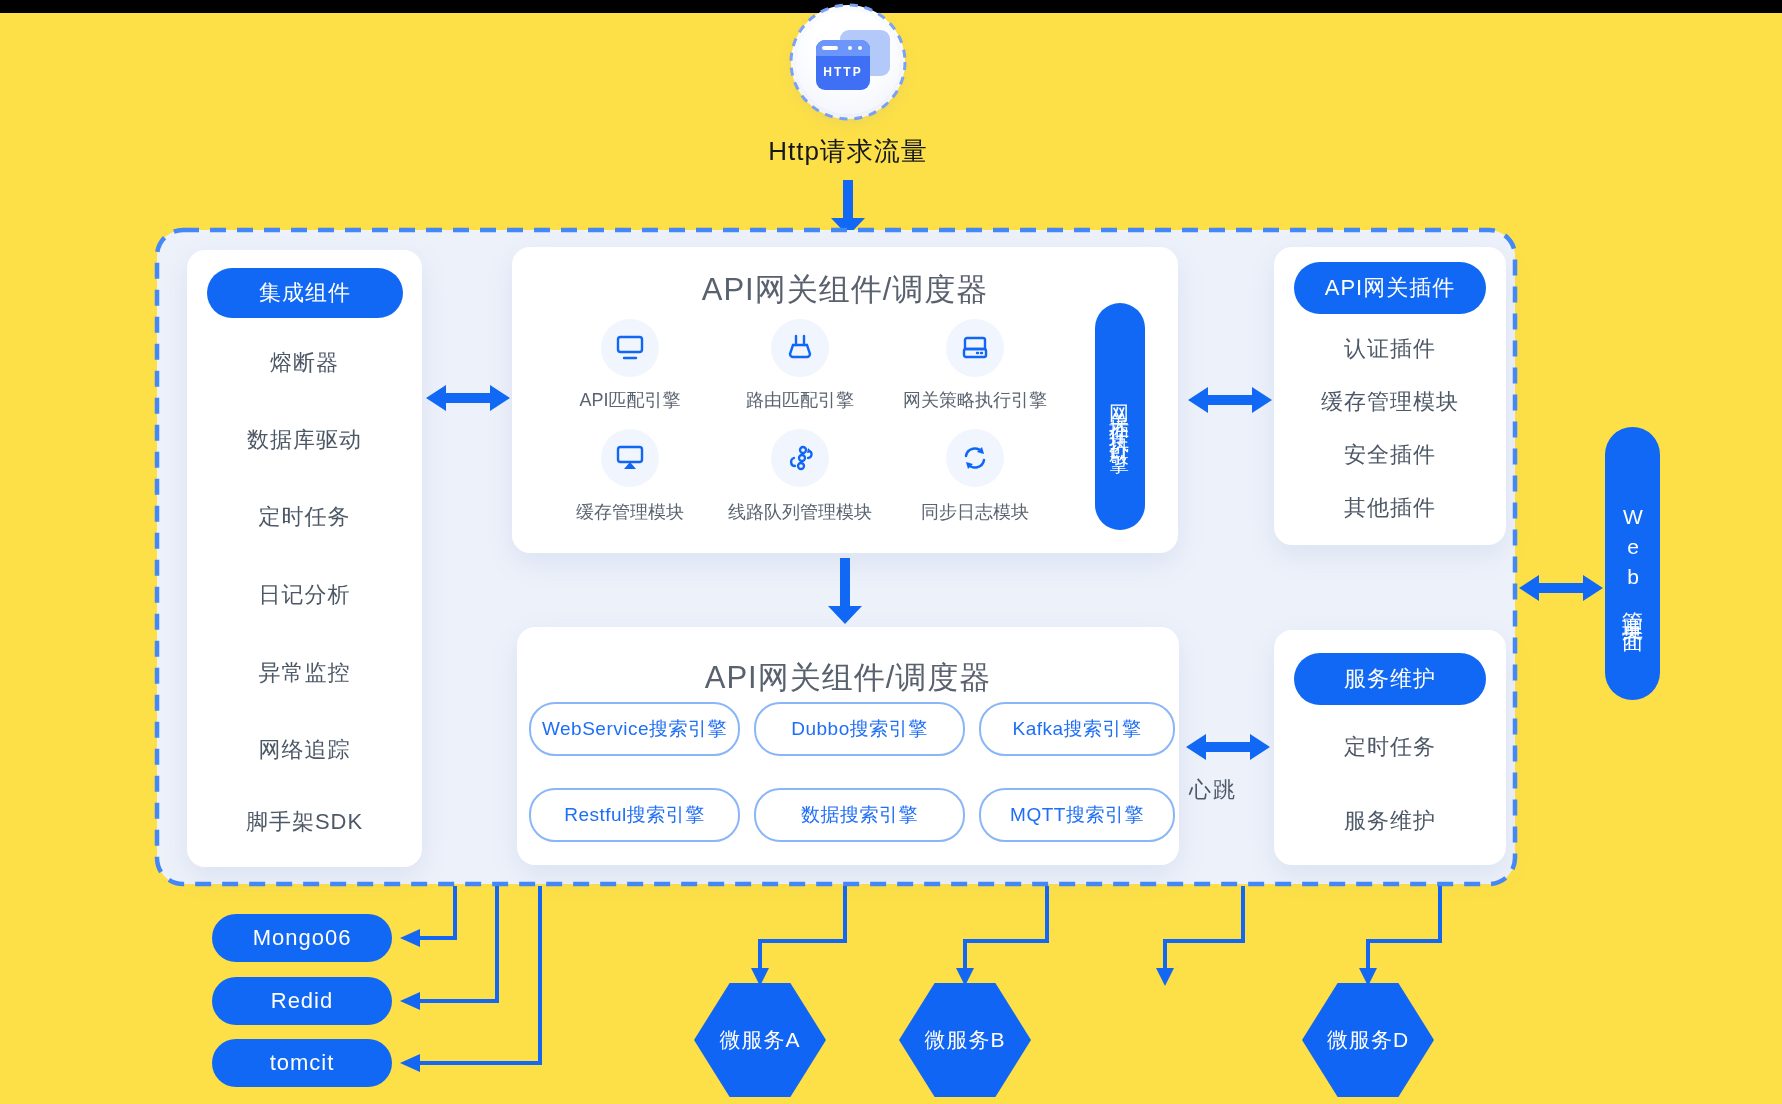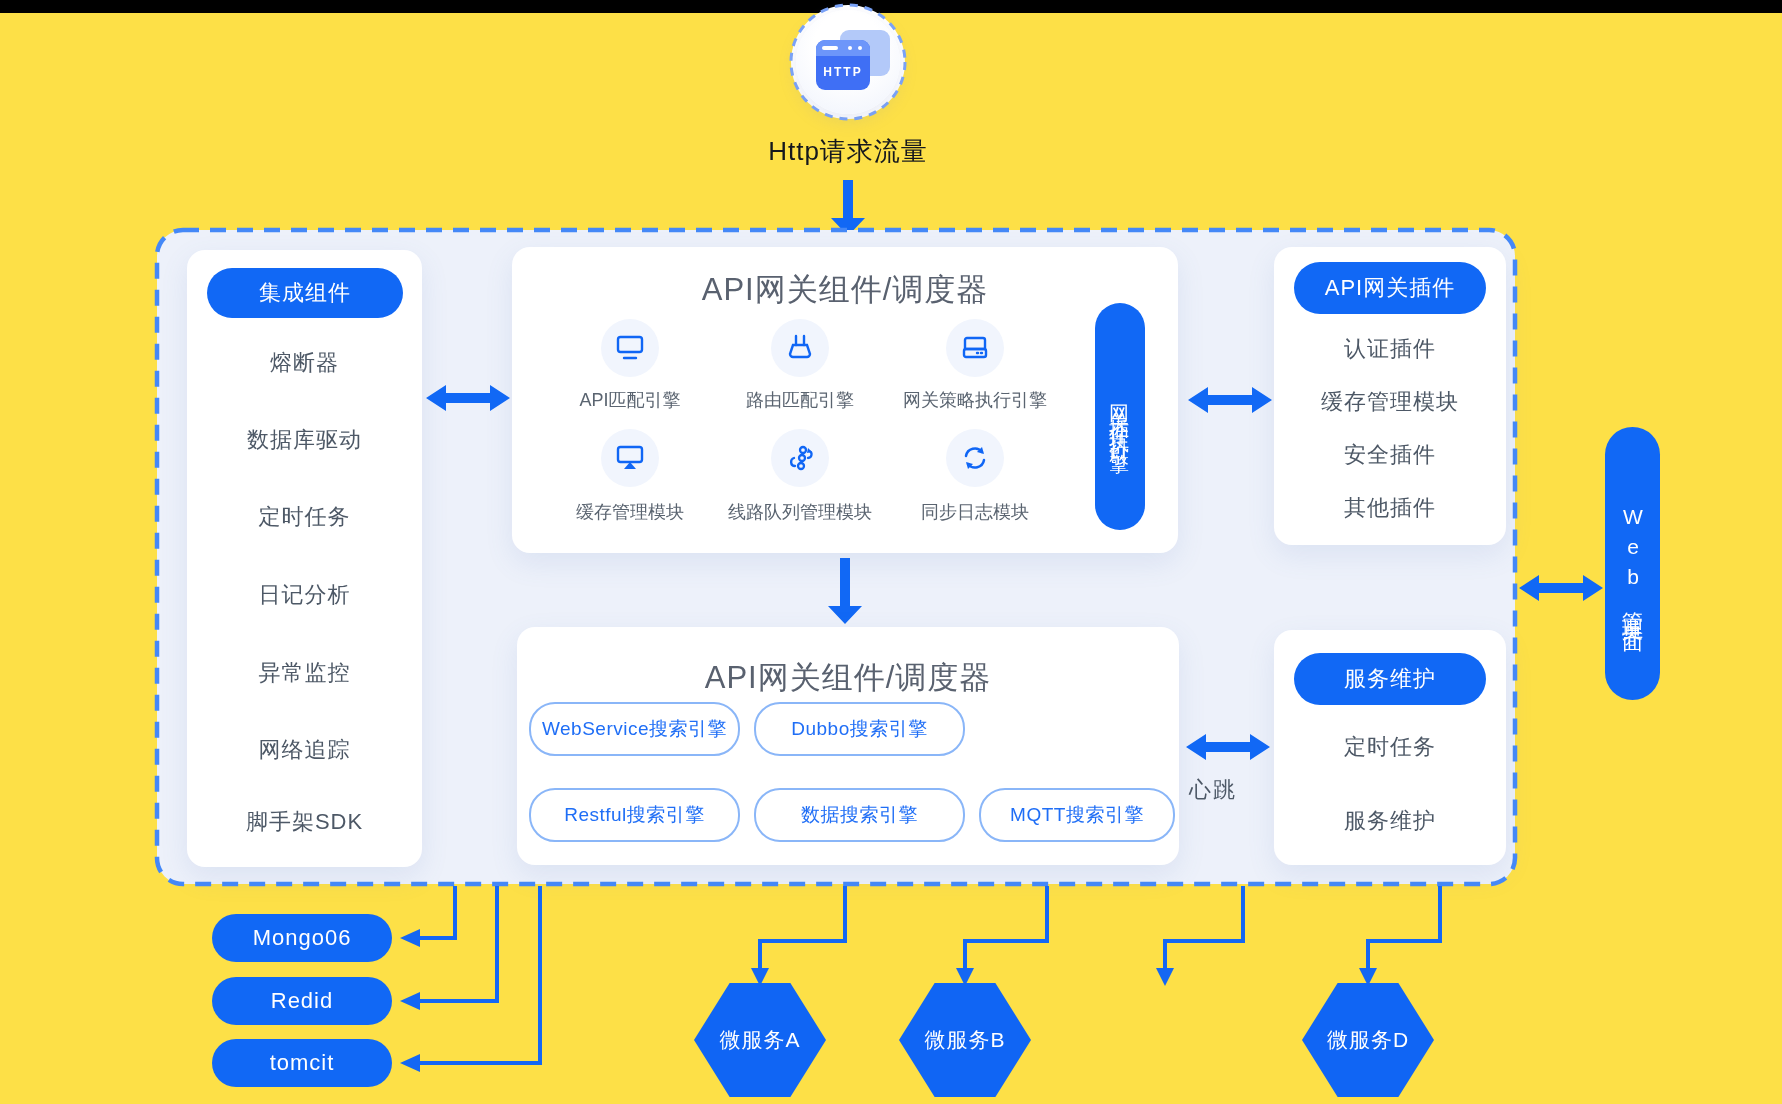--- a/index.html
+++ b/index.html
@@ -153,20 +153,21 @@
   </div>
 
   <svg class="abs noptr" style="left:828px;top:558px" width="34" height="66">
     <polygon points="12,0 22,0 22,48 34,48 17,66 0,48 12,48" fill="#1168f5"></polygon>
   </svg>
 
   <div class="abs card" style="left:517px;top:627px;width:662px;height:238px">
     <div class="abs card-title" style="left:0;top:30px;width:662px">API网关组件/调度器</div>
     <div class="abs search-pill" style="left:12px;top:75px;width:207px;height:50px">WebService搜索引擎</div>
     <div class="abs search-pill" style="left:237px;top:75px;width:207px;height:50px">Dubbo搜索引擎</div>
+    <div class="abs search-pill" style="left:462px;top:75px;width:192px;height:50px">Kafka搜索引擎</div>
     <div class="abs search-pill" style="left:12px;top:161px;width:207px;height:50px">Restful搜索引擎</div>
     <div class="abs search-pill" style="left:237px;top:161px;width:207px;height:50px">数据搜索引擎</div>
     <div class="abs search-pill" style="left:462px;top:161px;width:192px;height:50px">MQTT搜索引擎</div>
   </div>
 
   <div class="abs card" style="left:1274px;top:630px;width:232px;height:235px">
     <div class="abs blue-pill pill-txt" style="left:20px;top:23px;width:192px;height:52px">
       <span>服务维护</span>
     </div>
     <div class="abs gray-item" style="left:0;top:102px;width:232px">定时任务</div>

